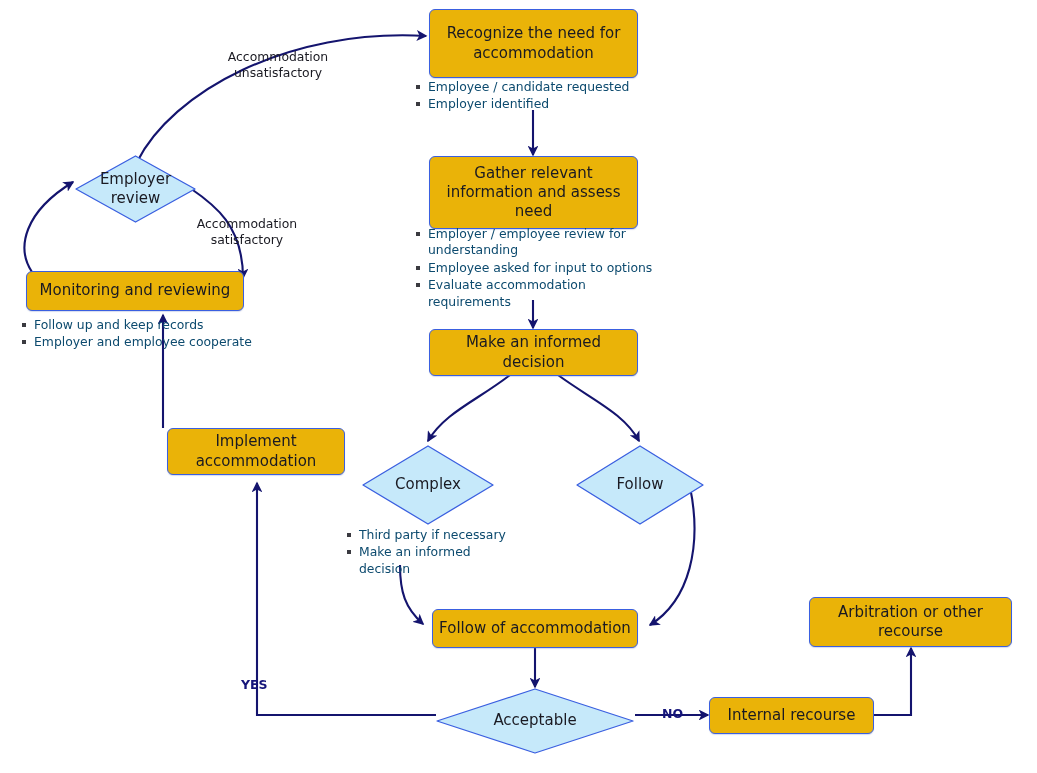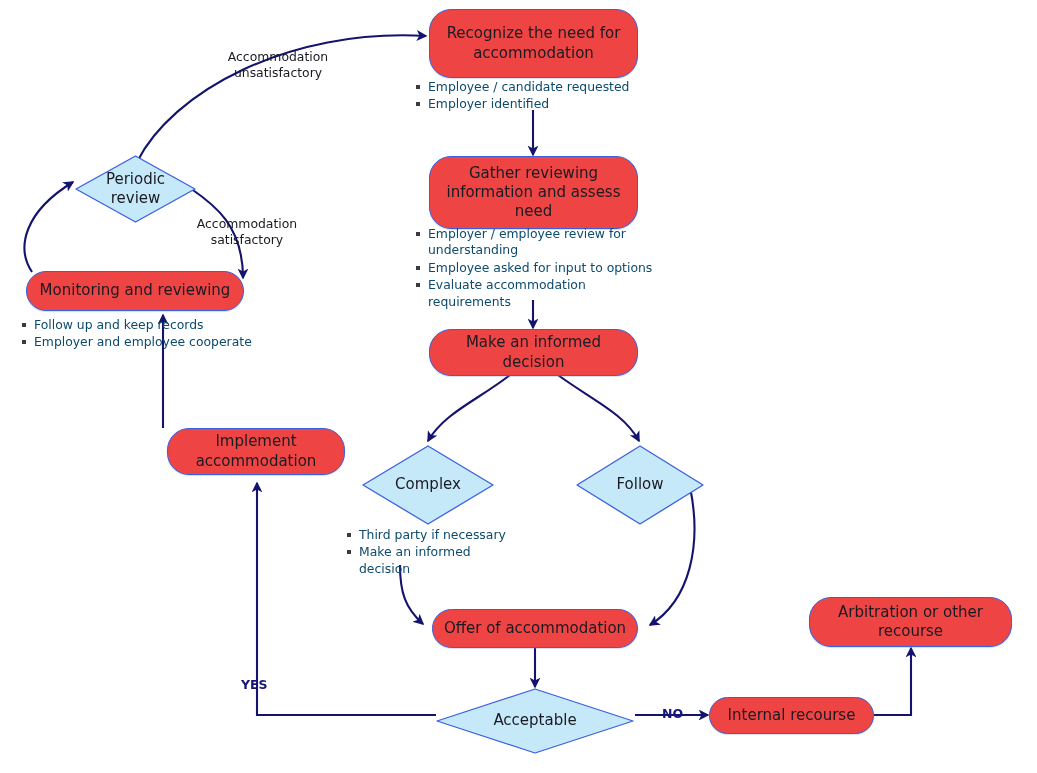--- a/index.html
+++ b/index.html
@@ -31,23 +31,23 @@
     display: flex;
     align-items: center;
     justify-content: center;
     text-align: center;
     color: #1a1a22;
     font-size: 15px;
     line-height: 1.28;
     font-family: "DejaVu Sans", sans-serif;
   }
   .node.rounded {
-    background: #ef4444;
+    background: #eab308;
     border: 1.3px solid #3a5fe0;
-    border-radius: 22px;
+    border-radius: 6px;
     box-shadow: 0 1px 1px rgba(120,140,200,.30);
   }
   .diamond-wrap {
     position: absolute;
   }
   .diamond-wrap svg {
     position: absolute;
     left: 0;
     top: 0;
   }
@@ -153,21 +153,21 @@
     <span style="white-space:pre-line;">Recognize the need for
 accommodation</span>
   </div>
 
   <ul class="bullets" style="left:414px; top:79px; width:250px;">
     <li>Employee / candidate requested</li>
     <li>Employer identified</li>
   </ul>
 
   <div class="node rounded" style="left:429px; top:156px; width:209px; height:73px;">
-    <span style="white-space:pre-line;">Gather reviewing
+    <span style="white-space:pre-line;">Gather relevant
 information and assess
 need</span>
   </div>
 
   <ul class="bullets" style="left:414px; top:226px; width:252px;">
     <li>Employer / employee review for
 understanding</li>
     <li>Employee asked for input to options</li>
     <li>Evaluate accommodation
 requirements</li>
@@ -192,21 +192,21 @@
   </ul>
 
   <div class="diamond-wrap" style="left:575px; top:444px; width:130px; height:82px;">
     <svg width="130" height="82" viewBox="0 0 130 82" xmlns="http://www.w3.org/2000/svg">
       <path d="M 65 2 L 128 41 L 65 80 L 2 41 Z" fill="#c6e9fa" stroke="#3a5fe0" stroke-width="1.3" stroke-linejoin="round"></path>
     </svg>
     <div class="diamond-label">Follow</div>
   </div>
 
   <div class="node rounded" style="left:432px; top:609px; width:206px; height:39px;">
-    <span style="white-space:pre-line;">Offer of accommodation</span>
+    <span style="white-space:pre-line;">Follow of accommodation</span>
   </div>
 
   <div class="diamond-wrap" style="left:435px; top:687px; width:200px; height:68px;">
     <svg width="200" height="68" viewBox="0 0 200 68" xmlns="http://www.w3.org/2000/svg">
       <path d="M 100 2 L 198 34 L 100 66 L 2 34 Z" fill="#c6e9fa" stroke="#3a5fe0" stroke-width="1.3" stroke-linejoin="round"></path>
     </svg>
     <div class="diamond-label">Acceptable</div>
   </div>
 
   <div class="node rounded" style="left:709px; top:697px; width:165px; height:37px;">
@@ -229,21 +229,21 @@
 
   <ul class="bullets" style="left:20px; top:317px; width:250px;">
     <li>Follow up and keep records</li>
     <li>Employer and employee cooperate</li>
   </ul>
 
   <div class="diamond-wrap" style="left:73px; top:153px; width:125px; height:72px;">
     <svg width="125" height="72" viewBox="0 0 125 72" xmlns="http://www.w3.org/2000/svg">
       <path d="M 62.5 3 L 122 36 L 62.5 69 L 3 36 Z" fill="#c6e9fa" stroke="#3a5fe0" stroke-width="1.3" stroke-linejoin="round"></path>
     </svg>
-    <div class="diamond-label" style="white-space:pre-line;">Periodic
+    <div class="diamond-label" style="white-space:pre-line;">Employer
 review</div>
   </div>
 
   <div class="edge-label" style="left:218px; top:49px; width:120px;">Accommodation
 unsatisfactory</div>
 
   <div class="edge-label" style="left:189px; top:216px; width:116px;">Accommodation
 satisfactory</div>
 
   <div class="branch-label" style="left:241px; top:677px;">YES</div>

